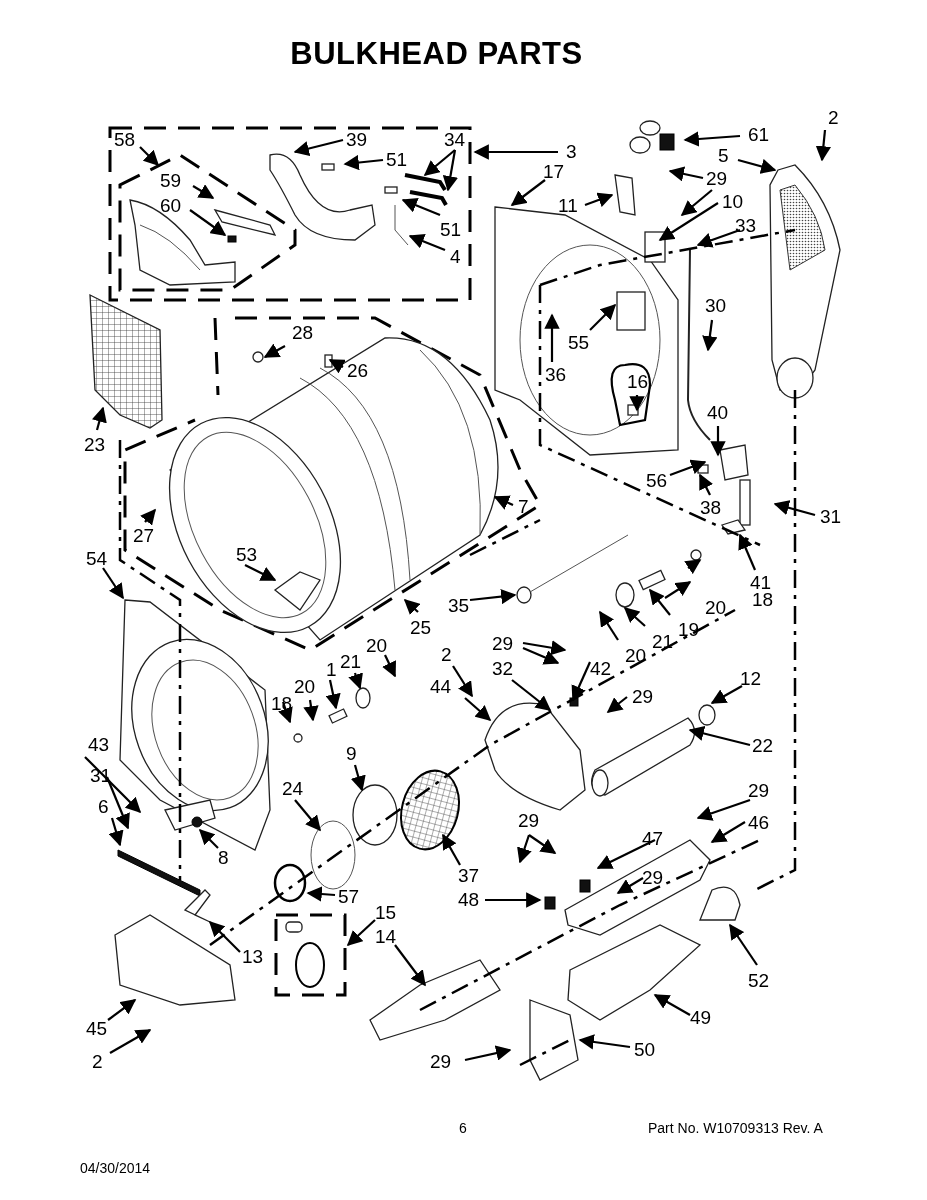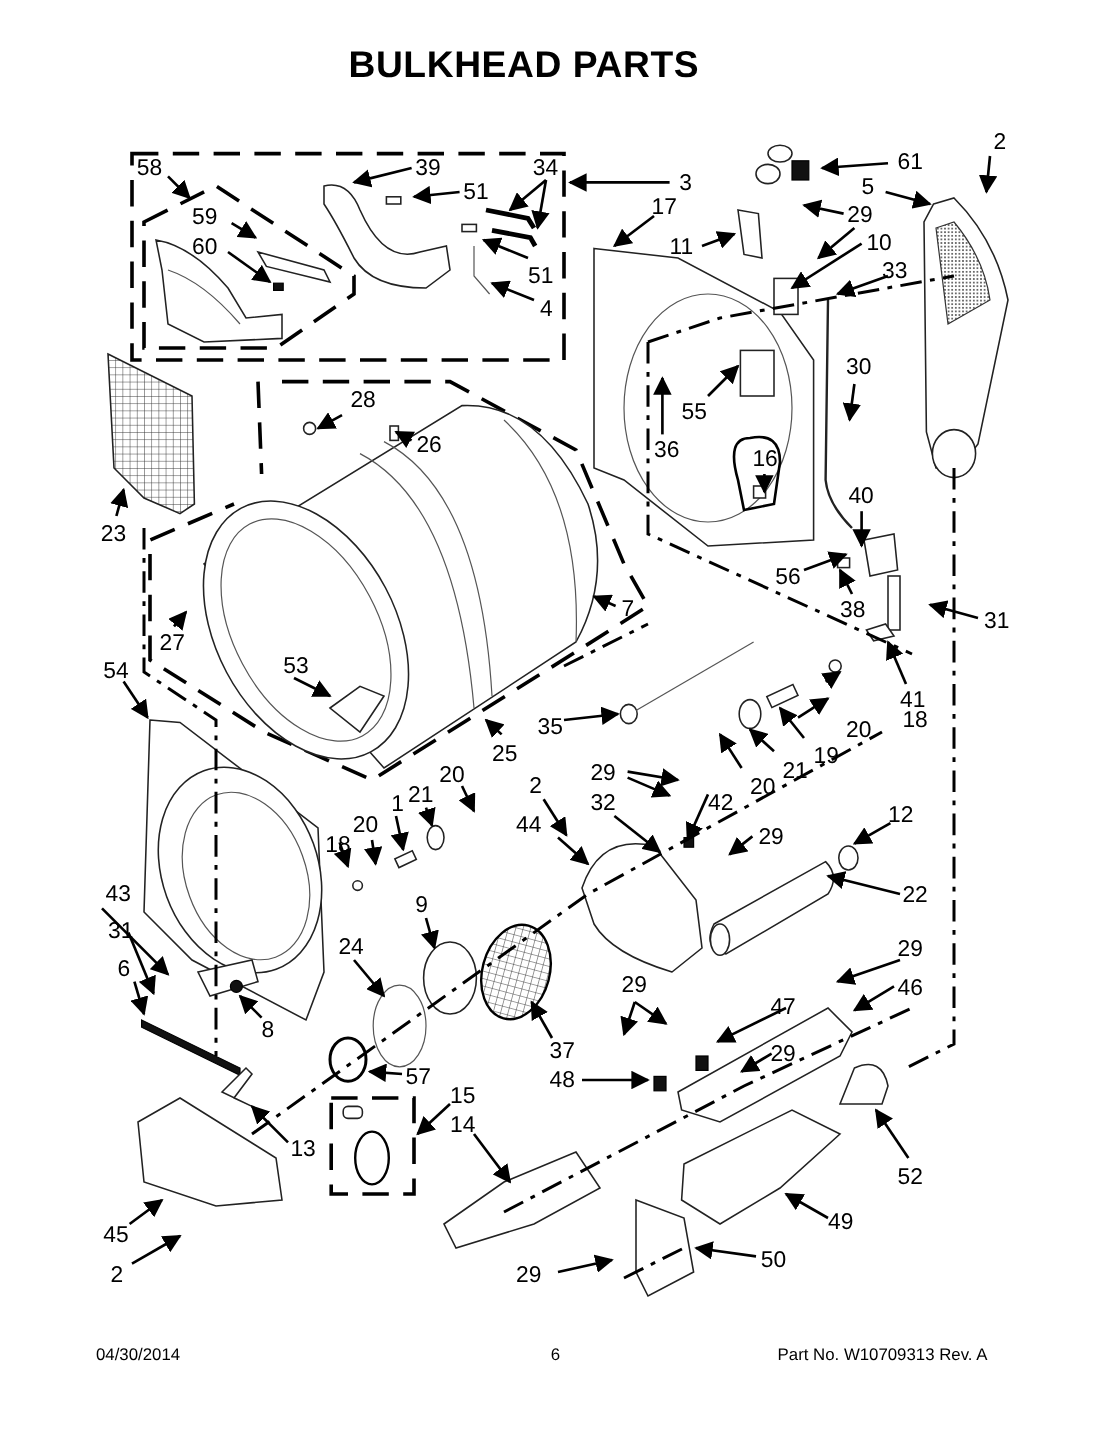--- a/index.html
+++ b/index.html
@@ -1,21 +1,21 @@
 <!DOCTYPE html>
 <html><head>
 <meta charset="utf-8">
 <style>
   html, body { margin: 0; padding: 0; background: #ffffff; }
   body { width: 927px; height: 1200px; position: relative; overflow: hidden;
          font-family: "Liberation Sans", sans-serif; color: #000; }
   .title { position: absolute; top: 36px; left: 0; width: 873px; text-align: center;
            font-size: 31px; font-weight: bold; letter-spacing: 0.5px; }
   .footer { position: absolute; top: 1120px; font-size: 14px; }
-  #footer-date { left: 80px; }
+  #footer-date { left: 80px; margin-top: 40px; }
   #footer-page { left: 459px; }
   #footer-part { left: 648px; text-align: center; }
   svg#diagram { position: absolute; left: 0; top: 0; }
   .lbl { font-family: "Liberation Sans", sans-serif; font-size: 19px; fill: #000; }
   .ld { stroke: #000; stroke-width: 2.2; fill: none; }
   .dash { stroke: #000; stroke-width: 3; fill: none; stroke-dasharray: 22 12; }
   .dashdot { stroke: #000; stroke-width: 2.5; fill: none; stroke-dasharray: 18 7 4 7; }
   .part { stroke: #222; stroke-width: 1.3; fill: #fff; }
   .partl { stroke: #555; stroke-width: 1; fill: none; }
   .dark { fill: #111; stroke: #000; }

